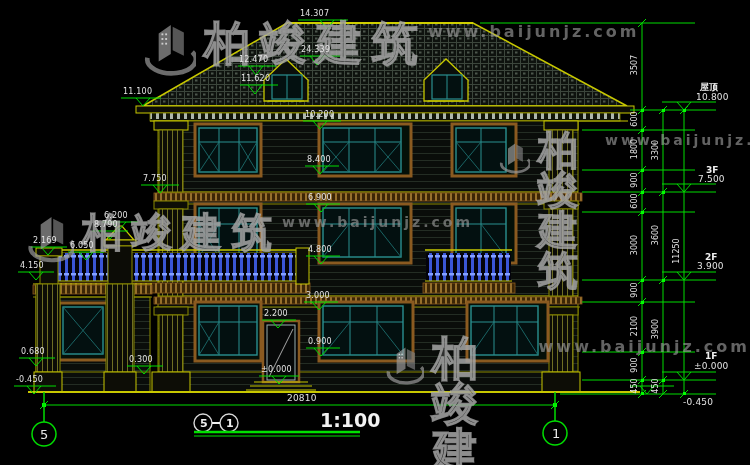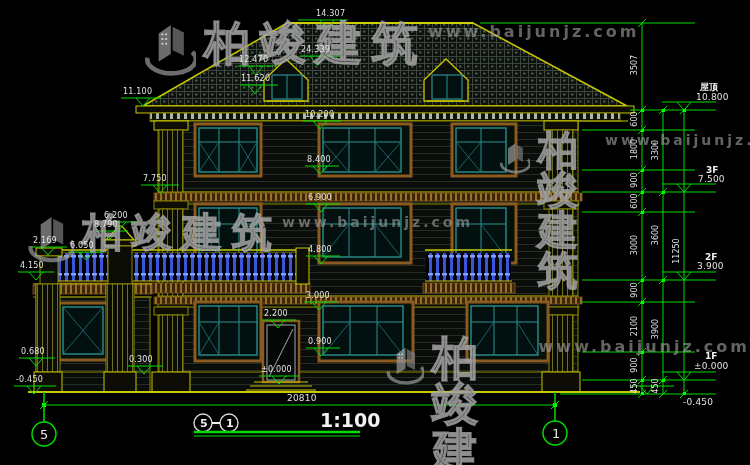--- a/index.html
+++ b/index.html
@@ -356,21 +356,21 @@
           <rect x="27" y="19" width="2" height="2"></rect>
         </g>
     <path d="M8 40A26 15 0 1 0 56 34" stroke="#9a9a9a" stroke-width="5" fill="none" opacity="0.7"></path>
   </svg>
   <div class="txt">
     <span class="brand">柏竣建筑</span>
     <span class="url">www.baijunjz.com</span>
   </div>
 </div>
 
-<div class="lbl" style="left:316px;top:10px;">14.307</div>
+<div class="lbl" style="left:300px;top:10px;">14.307</div>
 <div class="lbl" style="left:301px;top:46px;">24.339</div>
 <div class="lbl" style="left:239px;top:56px;">12.470</div>
 <div class="lbl" style="left:241px;top:75px;">11.620</div>
 <div class="lbl" style="left:123px;top:88px;">11.100</div>
 <div class="lbl" style="left:305px;top:111px;">10.200</div>
 <div class="lbl" style="left:307px;top:156px;">8.400</div>
 <div class="lbl" style="left:143px;top:175px;">7.750</div>
 <div class="lbl" style="left:308px;top:194px;">6.900</div>
 <div class="lbl" style="left:104px;top:212px;">6.200</div>
 <div class="lbl" style="left:94px;top:221px;">8.790</div>

